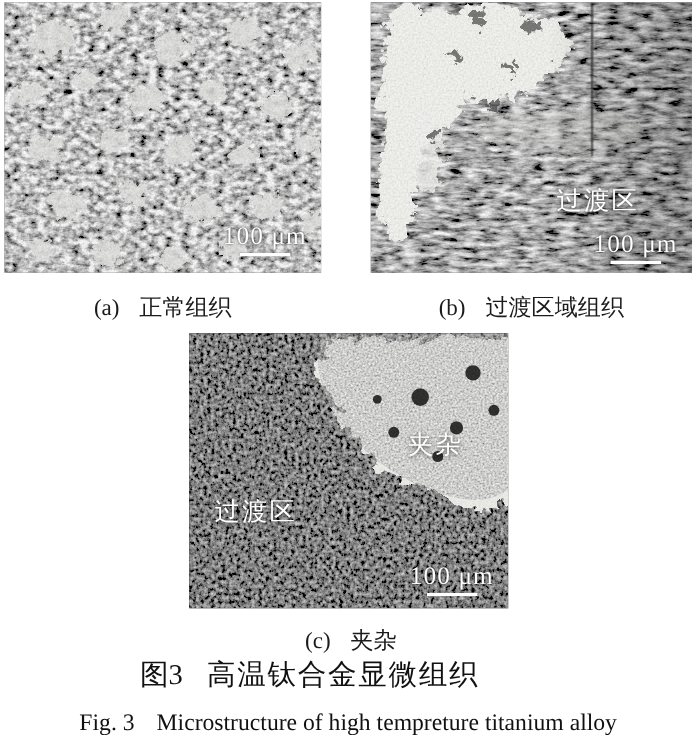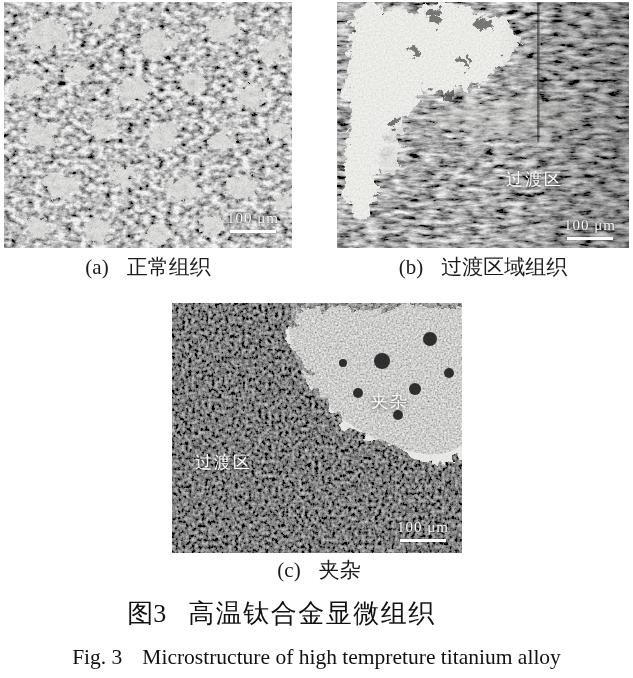--- a/index.html
+++ b/index.html
@@ -16,41 +16,41 @@
   #panel-b{left:337px;top:2px;width:292px;height:246px;}
   #panel-c{left:172px;top:303px;width:290px;height:250px;background:#353535;}
   .micro{position:absolute;left:0;top:0;width:100%;height:100%;display:block;}
 
   
   .scalebar{position:absolute;right:13px;text-align:center;color:#ffffff;z-index:3;}
   #panel-a .scalebar{bottom:15px;}
   #panel-b .scalebar{bottom:8px;}
   #panel-c .scalebar{bottom:11px;}
   .sb-label{
-    font-size:15px;line-height:1.05;letter-spacing:1px;
+    font-size:23px;line-height:1.05;letter-spacing:1px;
     text-shadow:0 0 3px rgba(0,0,0,.65), 0 0 1px rgba(0,0,0,.5);
     white-space:nowrap;
     font-family:Liberation Serif, serif;
   }
   .sb-line{height:3px;background:#fff;margin:3px auto 0;width:46px;
     box-shadow:0 0 2px rgba(0,0,0,.45);}
 
   
   .annotation{
-    position:absolute;color:#ffffff;font-size:17px;letter-spacing:2px;
+    position:absolute;color:#ffffff;font-size:23px;letter-spacing:2px;
     text-shadow:0 1px 3px rgba(0,0,0,.55);white-space:nowrap;z-index:3;line-height:1;
   }
   #panel-b .ann-transition{left:169px;top:169px;}
   #panel-c .ann-transition{left:23px;top:151px;}
   #panel-c .ann-inclusion{left:199px;top:90px;text-shadow:0 1px 4px rgba(0,0,0,.7);}
 
   
   .subcap{
     position:absolute;font-size:21px;color:#1b1b1b;text-align:center;
-    line-height:1.2;white-space:nowrap;
+    line-height:1.2;white-space:nowrap;margin-top:12px;
   }
   #cap-a{left:4px;top:255px;width:288px;}
   #cap-b{left:337px;top:255px;width:292px;}
   #cap-c{left:174px;top:558px;width:290px;}
   .cap-label{margin-right:18px;}
 
   
   .caption-zh{
     position:absolute;left:0;top:599px;width:563px;text-align:center;
     font-size:26px;letter-spacing:1.5px;color:#111;line-height:1.15;white-space:nowrap;

